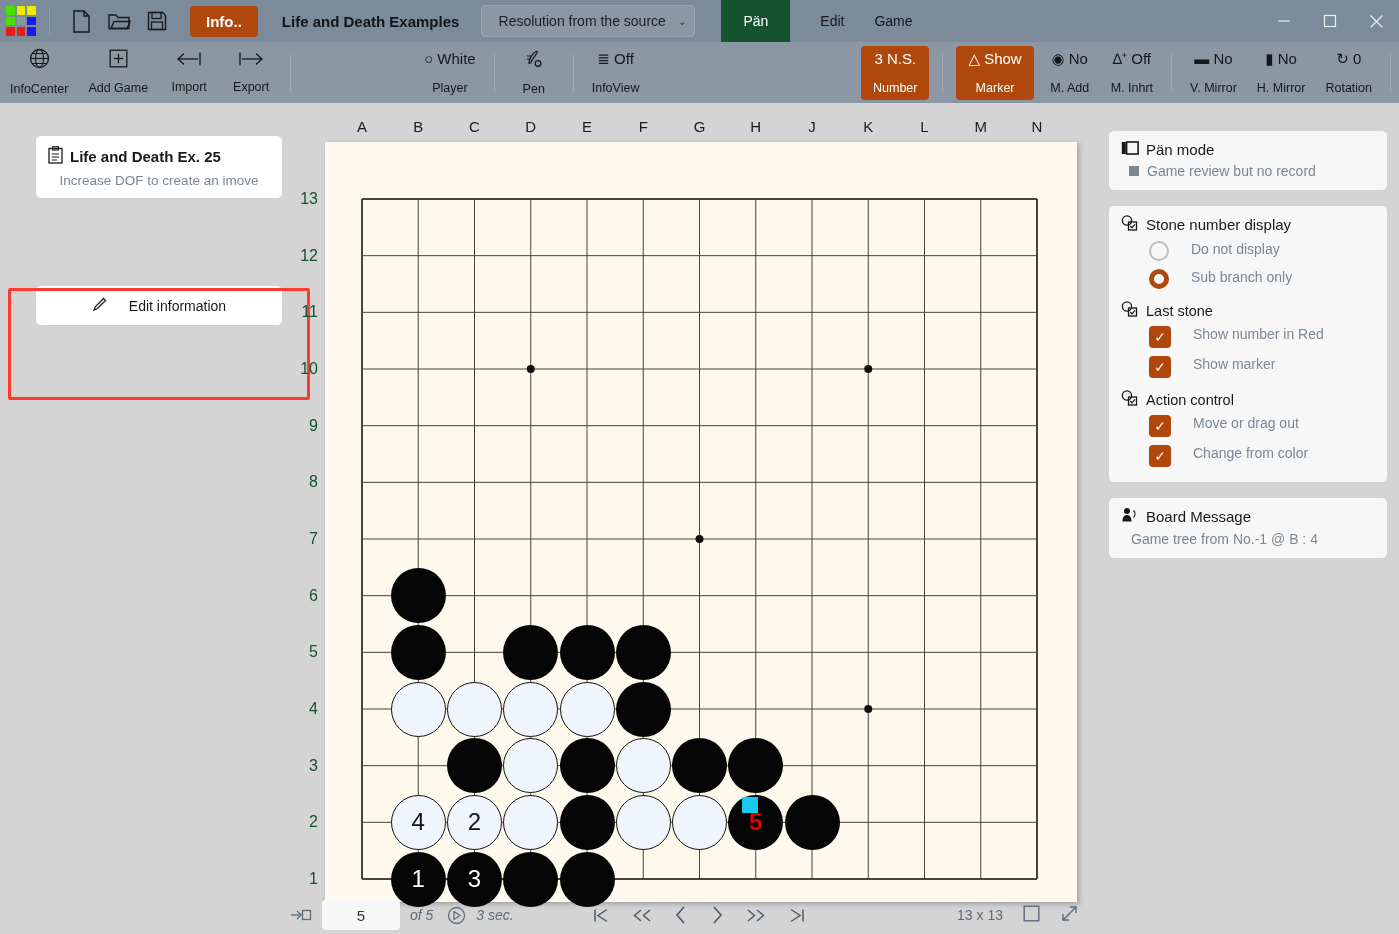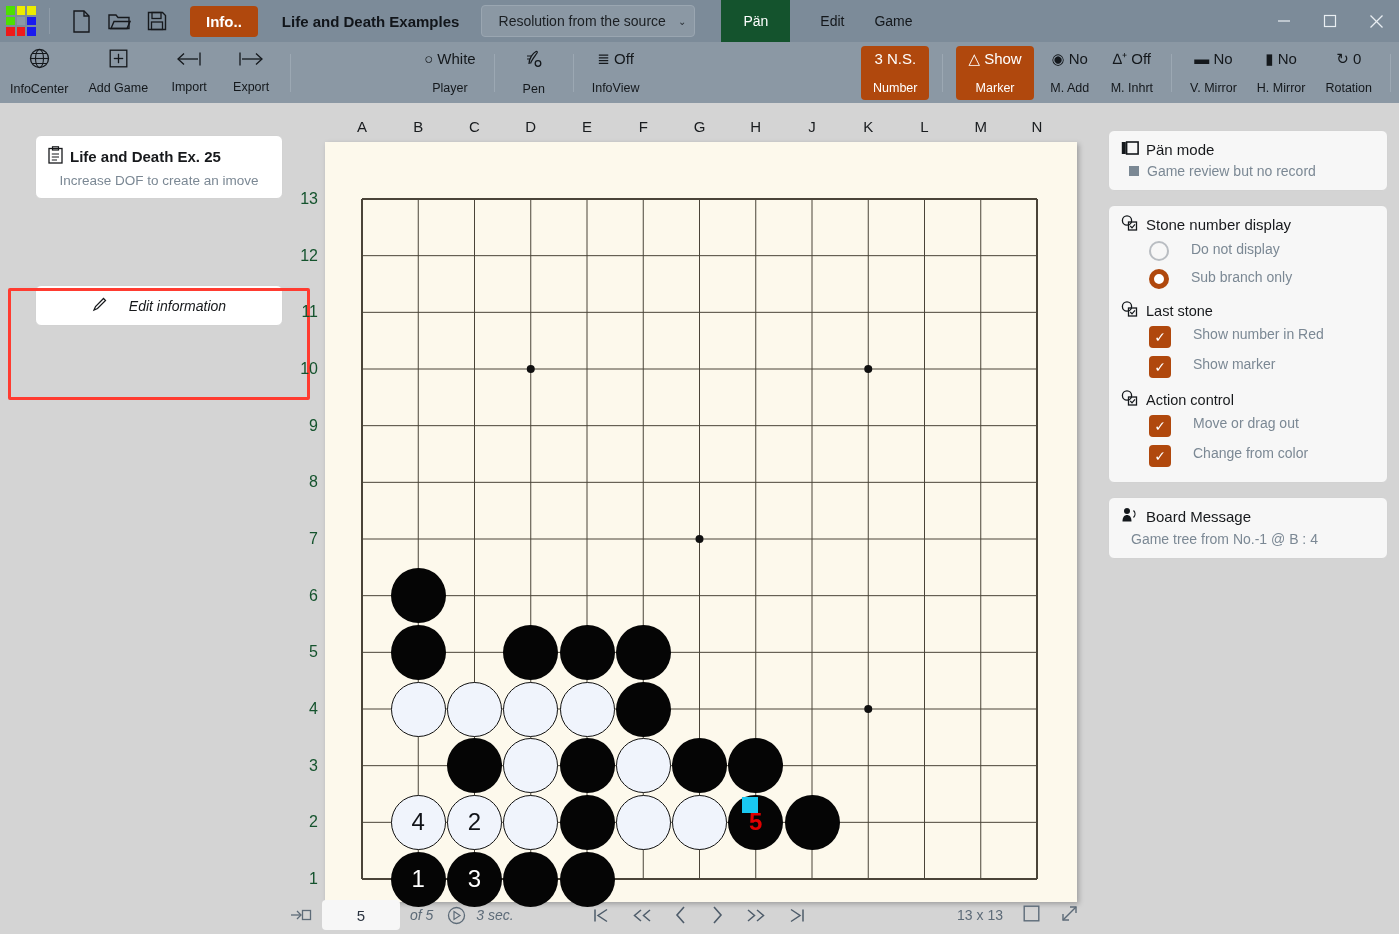--- a/index.html
+++ b/index.html
@@ -102,21 +102,20 @@
   .card-hl { border: 1px solid #c06a25; }
   .link-row {
     display: flex; align-items: center; gap: 7px; padding: 11px 12px 3px 12px;
     font-size: 14px; color: #17191c;
   }
   .link-row .lnk { text-decoration: underline; cursor: pointer; }
   .edit-row {
     display: flex; align-items: center; justify-content: center; gap: 21px;
     font-size: 14px; color: #17191c; padding: 10px 0;
     cursor: pointer;
-    font-style: italic;
   }
   .redbox {
     position: absolute; left: 8px; top: 177px; width: 302px; height: 112px;
     border: 3px solid #ff3b30; border-radius: 2px; pointer-events: none;
   }
 
   
   .board-wrap { position: absolute; left: 325px; top: 118px; }
   .col-labels {
     position: absolute; left: 0; top: 0; width: 752px; height: 24px;

